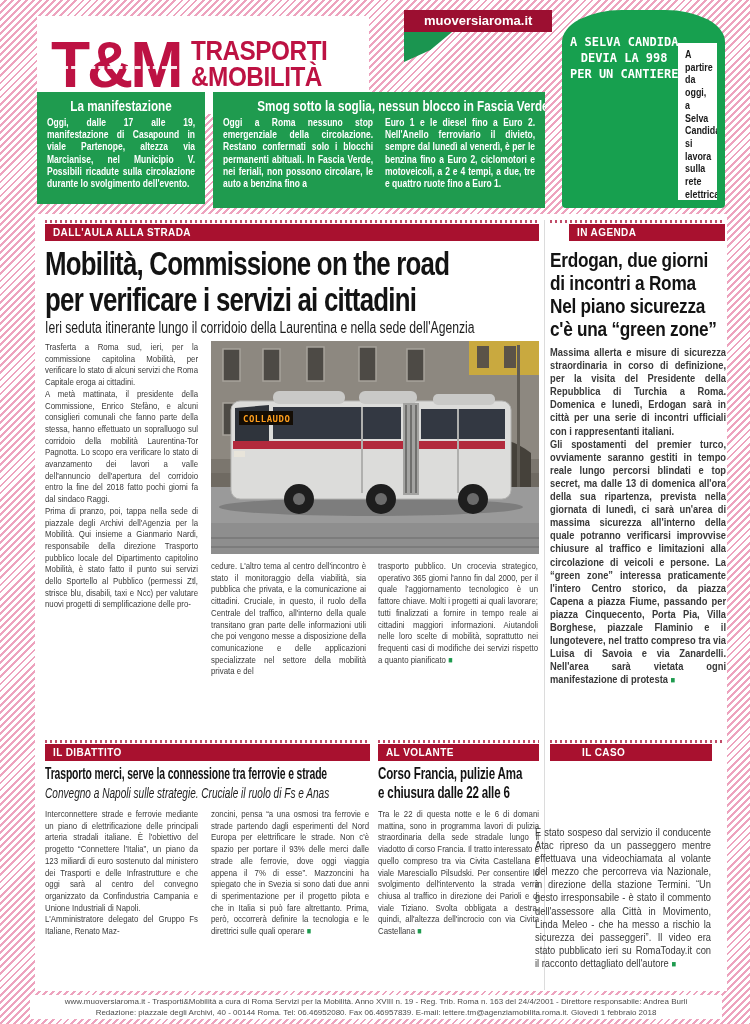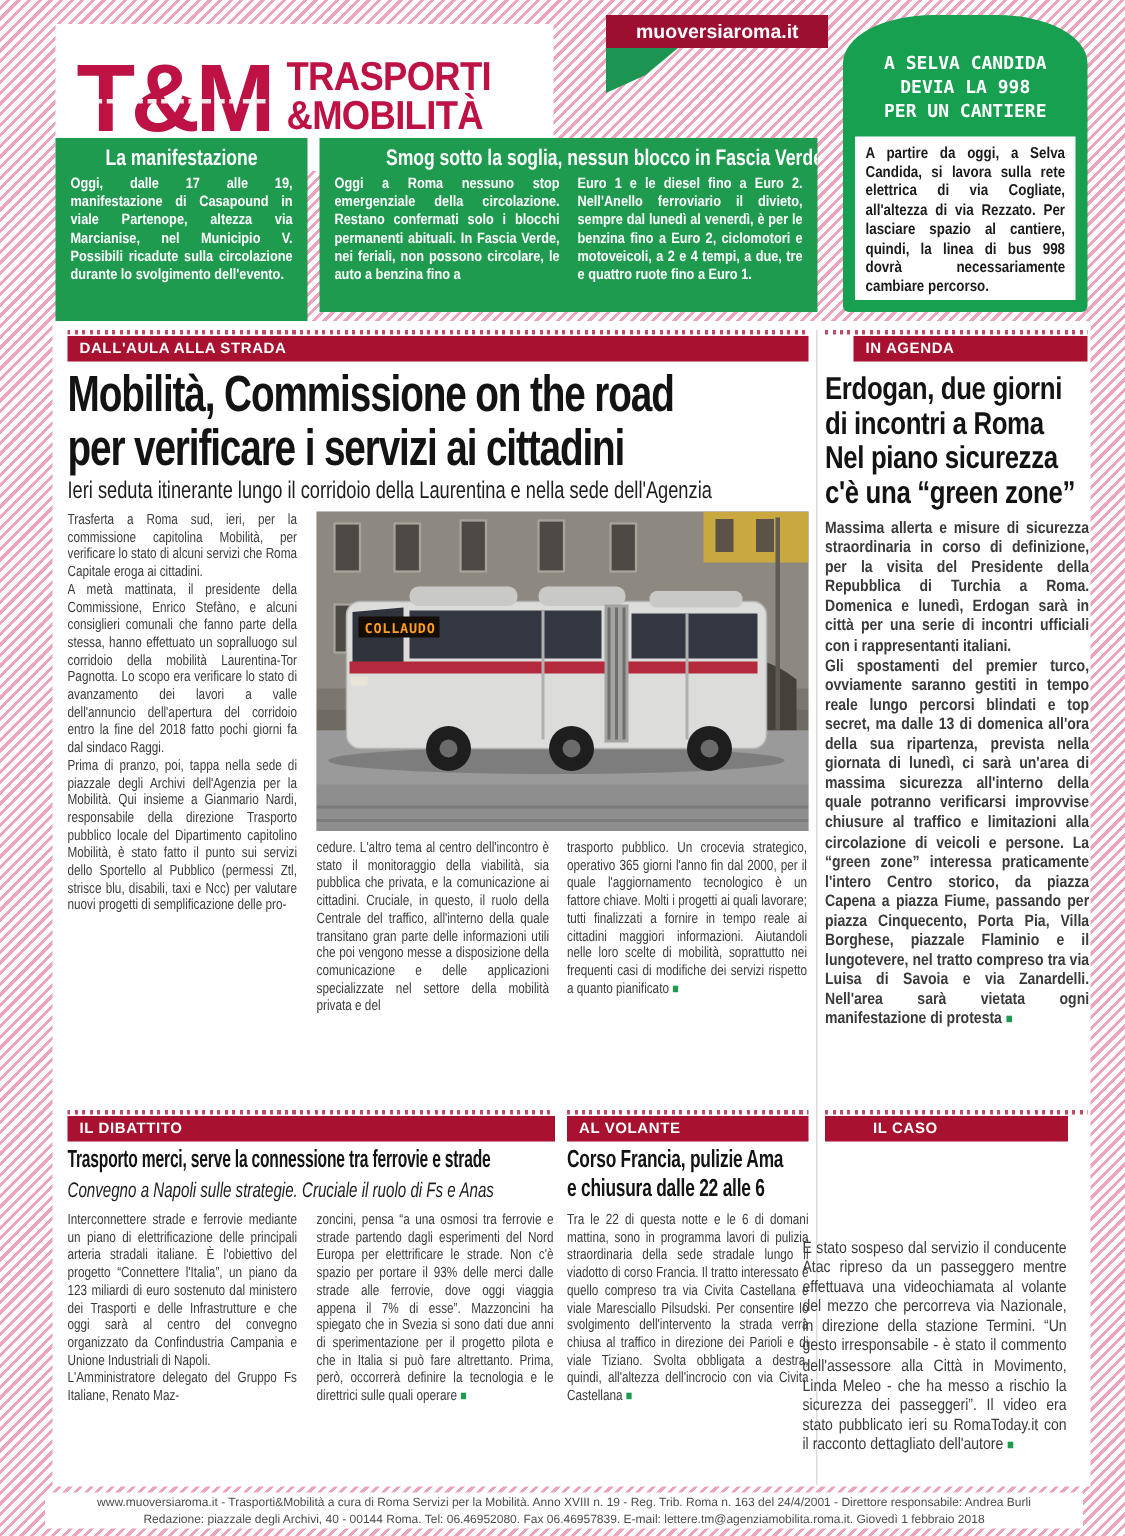--- a/index.html
+++ b/index.html
@@ -7,27 +7,27 @@
     background:repeating-linear-gradient(135deg,#ffffff 0 3px,#eda3be 3px 5px);
     font-family:"Liberation Sans",sans-serif;-webkit-font-smoothing:antialiased;}
   .abs{position:absolute;}
   
   .logo-box{left:37px;top:16px;width:332px;height:98px;background:#fff;display:flex;align-items:center;padding-left:14px;box-sizing:border-box;}
   .logo-tm{font-size:64px;font-weight:bold;color:#bd1243;letter-spacing:-3px;line-height:1;position:relative;}
   .logo-dash{position:absolute;left:2px;right:4px;top:52%;border-top:3px dashed rgba(255,255,255,.9);}
   .logo-name{margin-left:10px;font-size:27px;line-height:.95;font-weight:bold;color:#bd1243;white-space:pre-line;letter-spacing:-.5px;transform:scaleX(.9);transform-origin:0 50%;}
   .site-badge{left:404px;top:10px;height:22px;line-height:22px;padding:0 20px;background:#9c0f31;color:#fff;font-size:13px;font-weight:bold;}
   .badge-ribbon{left:404px;top:32px;width:48px;height:30px;background:#1b9550;clip-path:polygon(0 0,100% 0,55% 60%,0 100%);}
-  .road-sign{left:562px;top:10px;width:163px;height:198px;background:#17a04f;border-radius:60px 60px 4px 4px / 32px 32px 4px 4px;box-sizing:border-box;padding:24px 8px 8px;display:flex;flex-direction:column;}
+  .road-sign{left:562px;top:10px;width:163px;height:198px;background:#17a04f;border-radius:60px 60px 4px 4px / 32px 32px 4px 4px;box-sizing:border-box;padding:24px 8px 8px;display:flex;flex-direction:row;}
   .sign-text{font-family:"DejaVu Sans Mono",monospace;font-weight:bold;color:#fff;font-size:12px;line-height:16px;text-align:center;white-space:pre-line;}
   .sign-panel{background:#fff;flex:1;margin-top:9px;padding:5px 7px;overflow:hidden;}
   .sign-body{font-weight:bold;font-size:10.5px;line-height:12.7px;color:#1a1a1a;text-align:justify;white-space:pre-line;transform:scaleX(.85);transform-origin:0 0;width:117.7%;}
   
   .gbox{background:#1f9b4f;color:#fff;box-sizing:border-box;padding:5px 10px;overflow:hidden;}
-  .gbox1{left:37px;top:92px;width:168px;height:148px;}
+  .gbox1{left:37px;top:92px;width:168px;height:112px;}
   .gbox2{left:213px;top:92px;width:332px;height:116px;}
   .gtitle{font-weight:bold;font-size:15px;text-align:center;white-space:nowrap;transform:scaleX(.78);transform-origin:center top;margin-bottom:3px;}
   .gbody{font-weight:bold;font-size:10px;line-height:12.2px;text-align:justify;white-space:pre-line;transform:scaleX(.85);transform-origin:0 0;width:117.7%;}
   .gcols{display:flex;gap:12px;}
   .gcol{flex:1;overflow:hidden;}
   
   .panel{left:35px;top:214px;width:692px;height:777px;background:#fff;}
   .divider-v{left:544px;top:220px;width:1px;height:770px;background:#dcdcdc;}
   .dotline{height:3px;background-image:repeating-linear-gradient(90deg,#c04b68 0 2px,transparent 2px 5px);}
   .kicker{background:#a8112f;color:#fff;font-size:10px;font-weight:bold;letter-spacing:.4px;line-height:17px;height:17px;padding-left:8px;box-sizing:border-box;}

